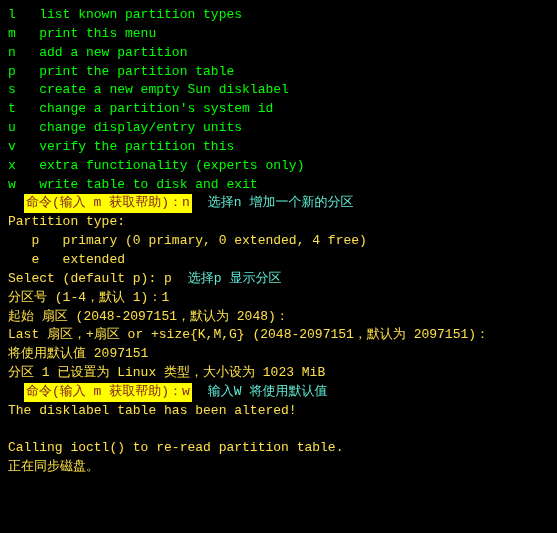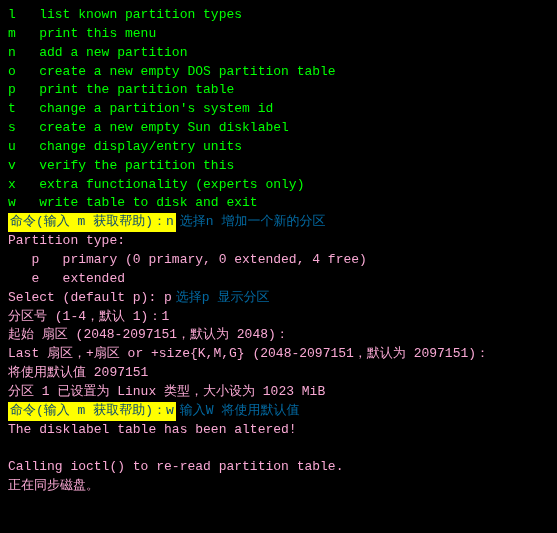--- a/index.html
+++ b/index.html
@@ -19,61 +19,59 @@
       padding: 6px 8px;
       overflow: hidden;
       text-align: center;
     }
     .line {
       display: flex;
       flex-wrap: wrap;
       white-space: pre;
     }
     .text-green { color: #00ff00; }
-    .text-white { color: #f9a8d4; }
+    .text-white { color: #fde047; }
     .highlight-box {
       background: #ffff00;
-      color: #0c4a6e;
+      color: #7f1d1d;
       padding: 0 2px;
+      margin-left: 16px;
     }
     .cmd-line {
       display: flex;
       align-items: center;
       white-space: pre;
     }
     .annotation {
-      color: #0369a1;
-      margin-left: 4px;
+      color: #5eead4;
+      margin-left: 16px;
     }
   </style>
 </head>
 <body>
 
 <div class="terminal">
 
   <div class="line">
     <span class="text-green">l   list known partition types</span>
   </div>
   <div class="line">
     <span class="text-green">m   print this menu</span>
   </div>
   <div class="line">
     <span class="text-green">n   add a new partition</span>
   </div>
   <div class="line">
-    <span class="text-green">o   create a new empty DOS partition table</span>
-  </div>
-  <div class="line">
     <span class="text-green">p   print the partition table</span>
   </div>
   <div class="line">
-    <span class="text-green">t   change a partition's system id</span>
+    <span class="text-green">s   create a new empty Sun disklabel</span>
   </div>
   <div class="line">
-    <span class="text-green">s   create a new empty Sun disklabel</span>
+    <span class="text-green">t   change a partition's system id</span>
   </div>
   <div class="line">
     <span class="text-green">u   change display/entry units</span>
   </div>
   <div class="line">
     <span class="text-green">v   verify the partition this</span>
   </div>
   <div class="line">
     <span class="text-green">x   extra functionality (experts only)</span>
   </div>

